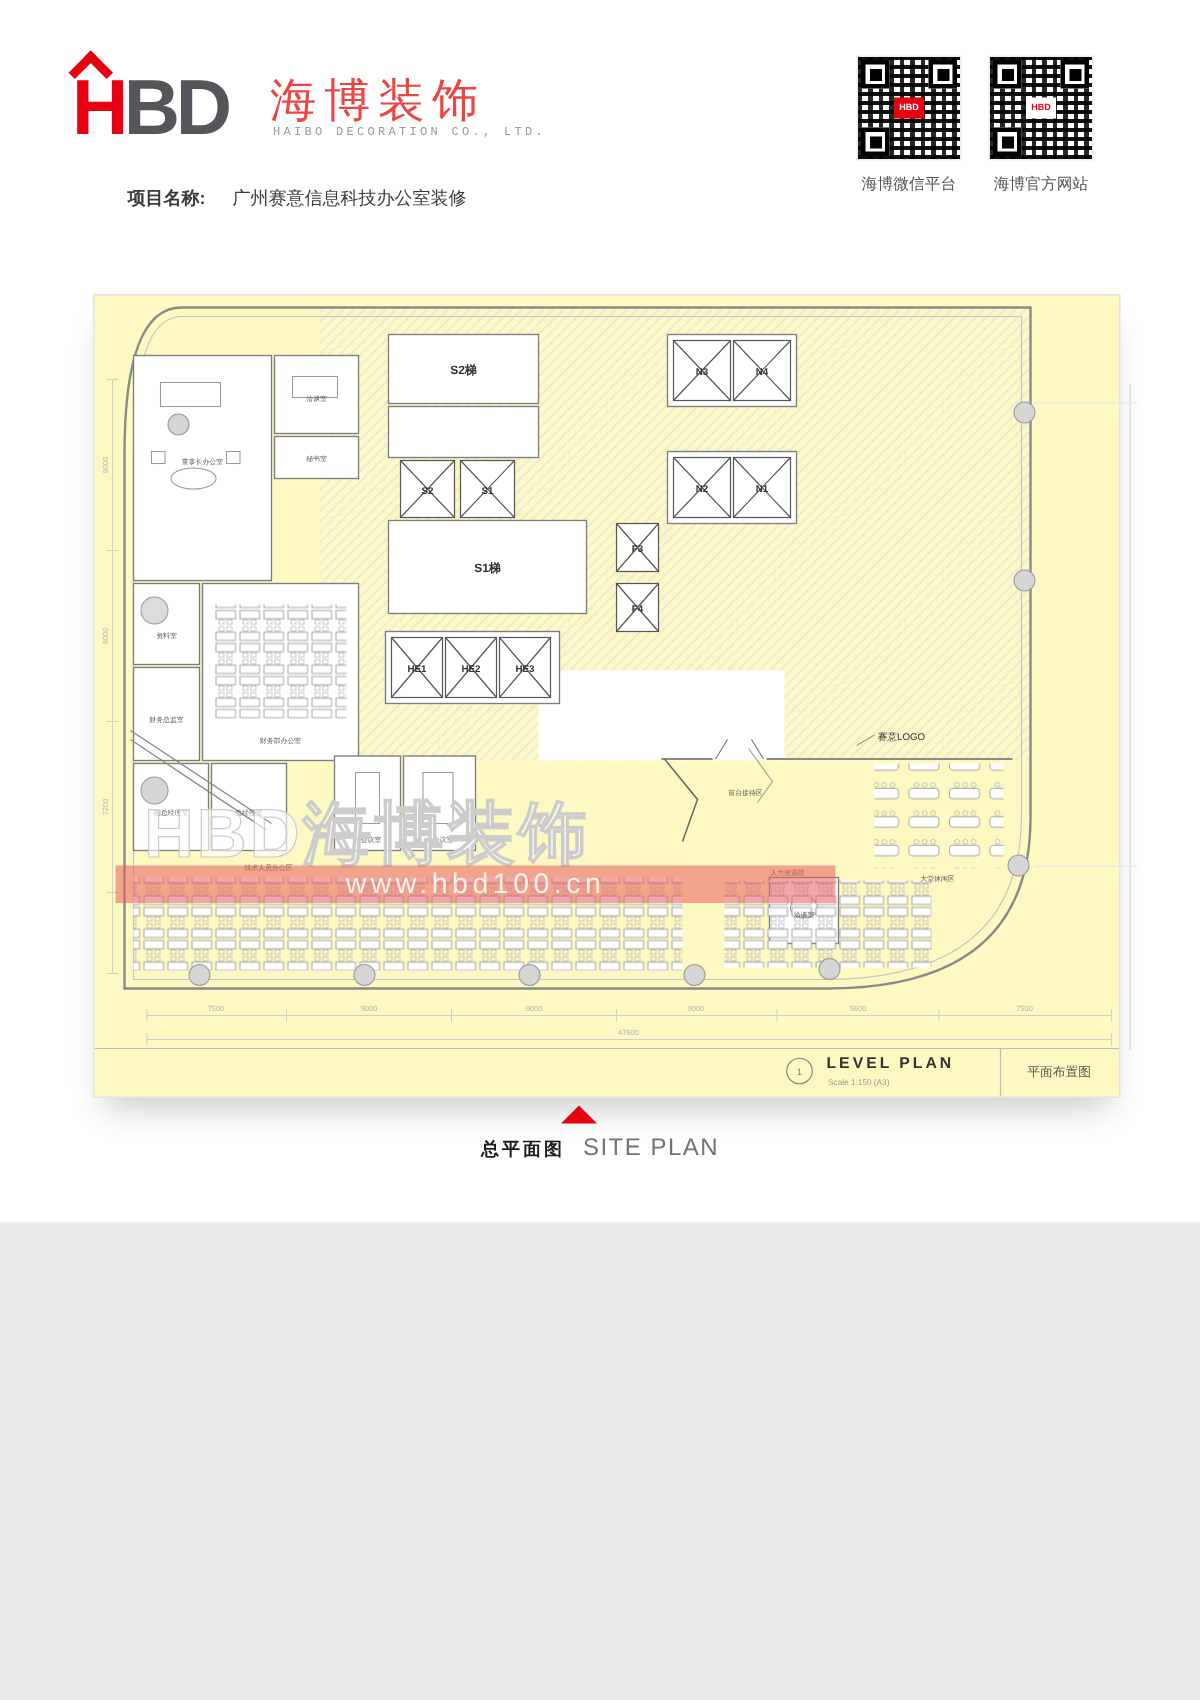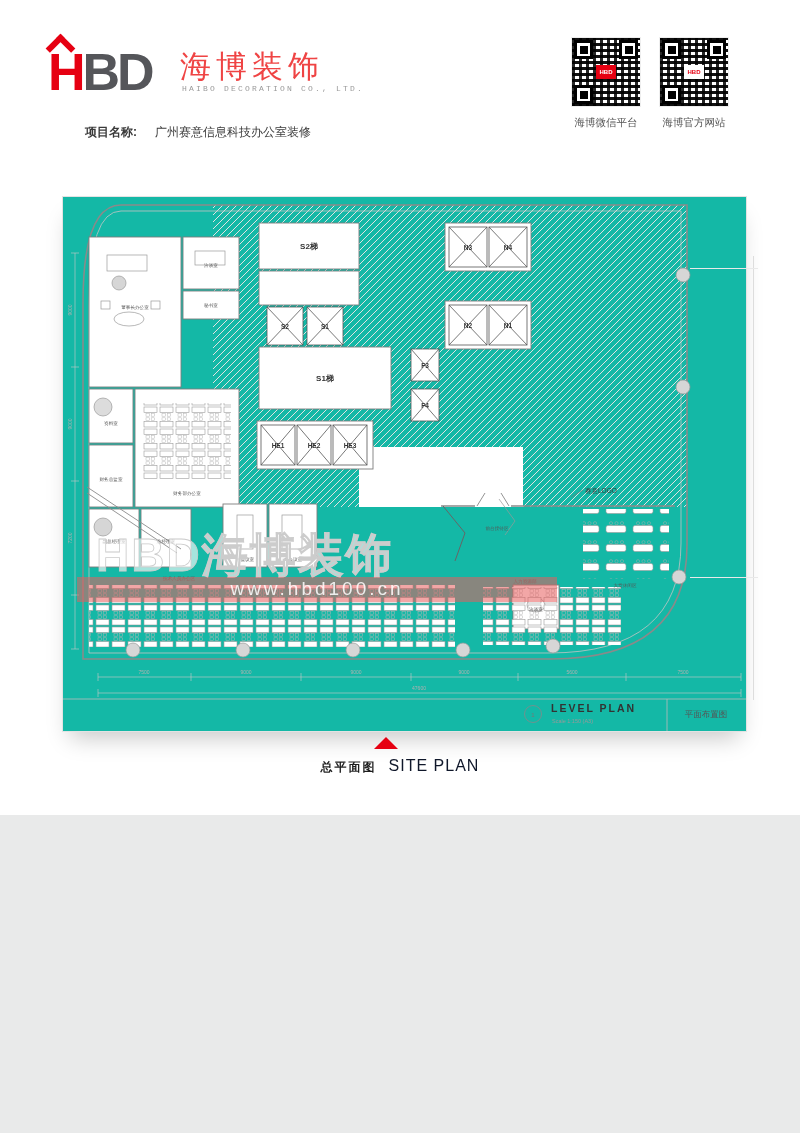--- a/index.html
+++ b/index.html
@@ -27,32 +27,32 @@
             font-size:6px;font-weight:bold;}
   .badge-red{background:#e60012;color:#fff;}
   .badge-white{background:#fff;color:#e60012;}
   .qr-label{position:absolute;top:116px;width:68px;text-align:center;font-size:10.5px;color:#555;}
   .ql-left{left:572px;} .ql-right{660px;left:660px;}
   
   .pinfo{position:absolute;left:85px;top:121px;font-size:12px;color:#3a3a3a;}
   .pinfo .row{height:22px;line-height:22px;white-space:nowrap;}
   .pinfo b{font-weight:bold;margin-right:18px;}
   
-  .sheet{position:absolute;left:62px;top:196px;width:683px;height:534px;background:#14b8a6;
+  .sheet{position:absolute;left:62px;top:196px;width:683px;height:534px;background:#fef9c3;
          border:1px solid #e3e3e3;box-shadow:0 14px 22px -8px rgba(0,0,0,.22);}
   .sheet svg{display:block;}
   .rdimv{position:absolute;left:753px;top:256px;width:1px;height:444px;background:#ddd;}
   .rdimh1{position:absolute;left:690px;top:268px;width:68px;height:1px;background:#e9e9e9;}
   .rdimh2{position:absolute;left:690px;top:577px;width:68px;height:1px;background:#e9e9e9;}
   
   .tri{position:absolute;left:374px;top:737px;width:0;height:0;
        border-left:12px solid transparent;border-right:12px solid transparent;border-bottom:12px solid #e60012;}
   .sec-title{position:absolute;left:0;top:757px;width:800px;text-align:center;white-space:nowrap;}
   .sec-cn{font-size:12px;font-weight:bold;color:#1d1d1d;letter-spacing:2px;}
-  .sec-en{font-size:16px;color:#0f172a;margin-left:12px;letter-spacing:1px;}
+  .sec-en{font-size:16px;color:#737373;margin-left:12px;letter-spacing:1px;}
   
   .band{position:absolute;left:0;top:815px;width:800px;height:318px;background:#e9eaea;}
   
   text{font-family:"Liberation Sans",sans-serif;}
   .rlabel{font-size:4.6px;fill:#555;text-anchor:middle;}
   .elabel{font-size:6.5px;fill:#333;text-anchor:middle;font-weight:bold;}
   .slabel{font-size:8px;fill:#333;text-anchor:middle;font-weight:bold;}
   .dimnum{font-size:5px;fill:#b0b0b0;text-anchor:middle;}
 </style>
 </head>

